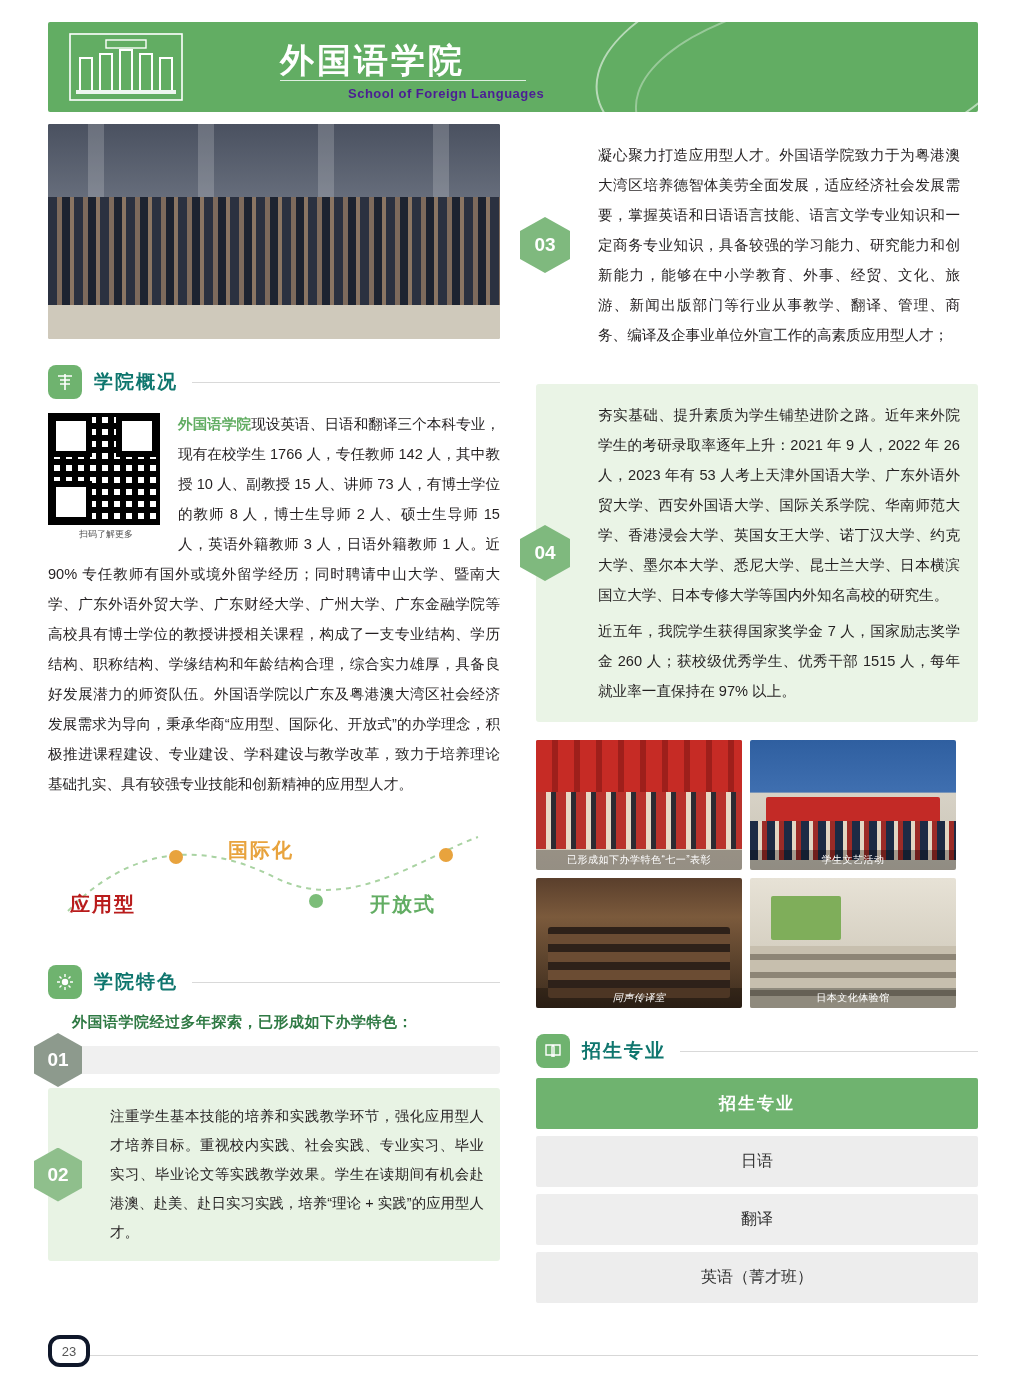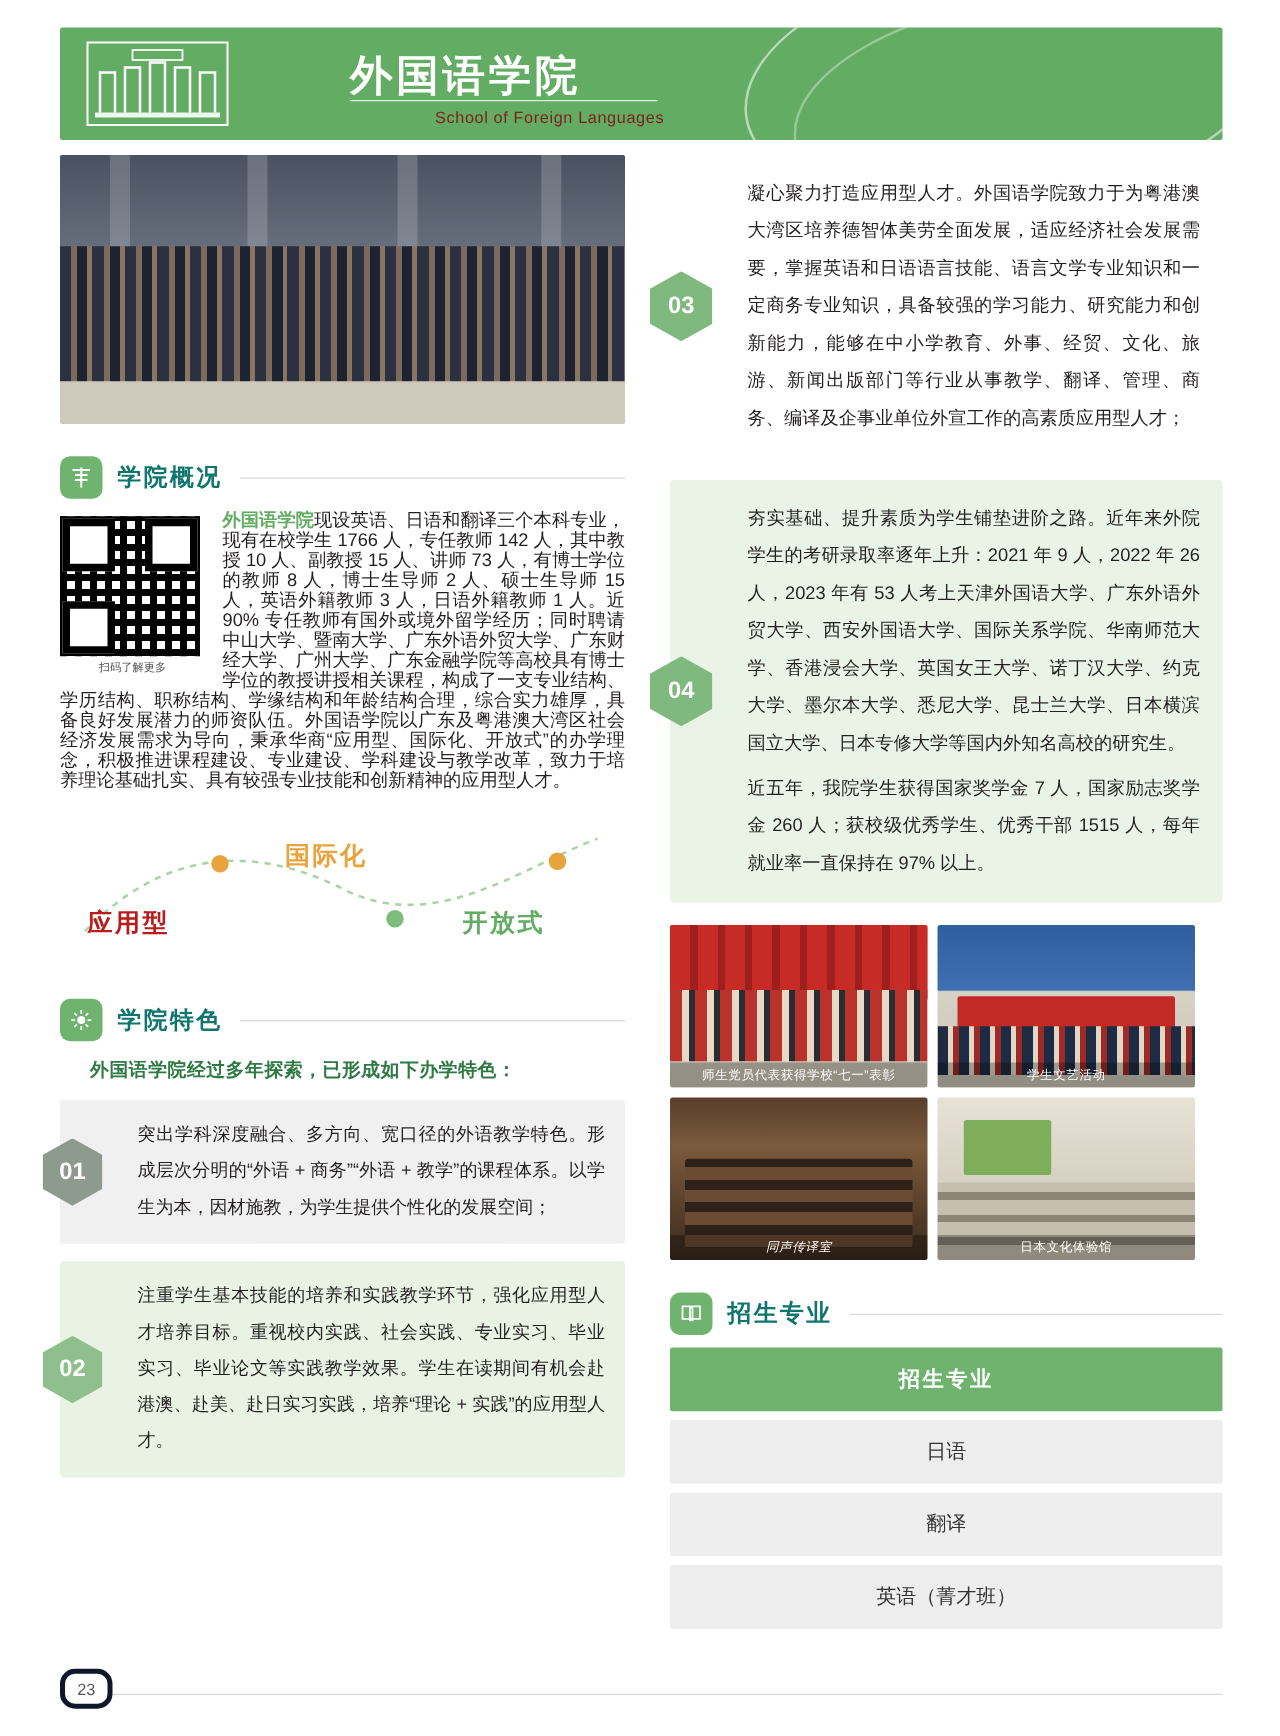--- a/index.html
+++ b/index.html
@@ -32,21 +32,21 @@
   }
   .header .gate{
     position:absolute;left:18px;top:8px;width:120px;height:74px;
   }
   .header .title-cn{
     position:absolute;left:232px;top:16px;
     font-size:34px;font-weight:bold;color:#fff;letter-spacing:3px;
   }
   .header .title-en{
     position:absolute;left:300px;top:64px;
-    font-size:13px;font-weight:normal;color:#7f1d1d;letter-spacing:.5px;
+    font-size:13px;font-weight:bold;color:#4c1d95;letter-spacing:.5px;
   }
   .header .rule{
     position:absolute;left:232px;top:58px;width:246px;height:1px;background:rgba(255,255,255,.8);
   }
   
   .col-left{position:absolute;left:48px;top:124px;width:452px;}
   .col-right{position:absolute;left:536px;top:124px;width:442px;}
 
   
   .group-photo{
@@ -75,21 +75,21 @@
      repeating-linear-gradient(90deg,#000 0 6px,#fff 6px 12px),
      repeating-linear-gradient(0deg,#000 0 6px,transparent 6px 12px);
      background-blend-mode:multiply;position:relative;}
   .qr:before,.qr:after,.qr i{content:"";position:absolute;width:30px;height:30px;border:6px solid #000;background:#fff;}
   .qr:before{left:2px;top:2px;}
   .qr:after{right:2px;top:2px;}
   .qr i{left:2px;bottom:2px;}
   .qr-cap{font-size:9px;color:#555;text-align:center;margin-top:3px;letter-spacing:0;}
 
   p.body{
-    font-size:14.6px;line-height:16px;text-align:justify;margin:0;
+    font-size:14.6px;line-height:30px;text-align:justify;margin:0;
     text-indent:0;
   }
   p.body .lead{color:#62ad63;font-weight:bold;}
 
   
   .arc{position:relative;height:120px;margin-top:20px;}
   .arc svg{position:absolute;left:0;top:0;}
   .arc .w{position:absolute;font-weight:bold;letter-spacing:2px;}
   .w1{left:22px;top:72px;font-size:20px;color:#b91c1c;}
   .w2{left:180px;top:18px;font-size:20px;color:#e8a33d;}
@@ -239,21 +239,20 @@
         </svg>
     </div>
     <div class="txt">学院特色</div>
     <div class="line"></div>
   </div>
 
   <div class="feat-intro">外国语学院经过多年探索，已形成如下办学特色：</div>
 
   <div class="numblock gray">
     <div class="num">01</div>
-    <p>突出学科深度融合、多方向、宽口径的外语教学特色。形成层次分明的“外语 + 商务”“外语 + 教学”的课程体系。以学生为本，因材施教，为学生提供个性化的发展空间；</p>
   </div>
 
   <div class="numblock green">
     <div class="num">02</div>
     <p>注重学生基本技能的培养和实践教学环节，强化应用型人才培养目标。重视校内实践、社会实践、专业实习、毕业实习、毕业论文等实践教学效果。学生在读期间有机会赴港澳、赴美、赴日实习实践，培养“理论 + 实践”的应用型人才。</p>
   </div>
 </div>
 
 <div class="col-right">
 
@@ -265,21 +264,21 @@
   <div class="rblock green">
     <div class="num">04</div>
     <p>夯实基础、提升素质为学生铺垫进阶之路。近年来外院学生的考研录取率逐年上升：2021 年 9 人，2022 年 26 人，2023 年有 53 人考上天津外国语大学、广东外语外贸大学、西安外国语大学、国际关系学院、华南师范大学、香港浸会大学、英国女王大学、诺丁汉大学、约克大学、墨尔本大学、悉尼大学、昆士兰大学、日本横滨国立大学、日本专修大学等国内外知名高校的研究生。</p>
     <p>近五年，我院学生获得国家奖学金 7 人，国家励志奖学金 260 人；获校级优秀学生、优秀干部 1515 人，每年就业率一直保持在 97% 以上。</p>
   </div>
 
   <div class="pgrid">
     <div class="ph ph1">
       <div class="flags"></div>
         <div class="people"></div>
-      <div class="cap">师生党员代表获得学校“七一”表彰</div>
+      <div class="cap">已形成如下办学特色“七一”表彰</div>
     </div>
     <div class="ph ph2">
       <div class="banner"></div>
         <div class="people"></div>
       <div class="cap">学生文艺活动</div>
     </div>
     <div class="ph ph3">
       <div class="rows"></div>
       <div class="cap">同声传译室</div>
     </div>

